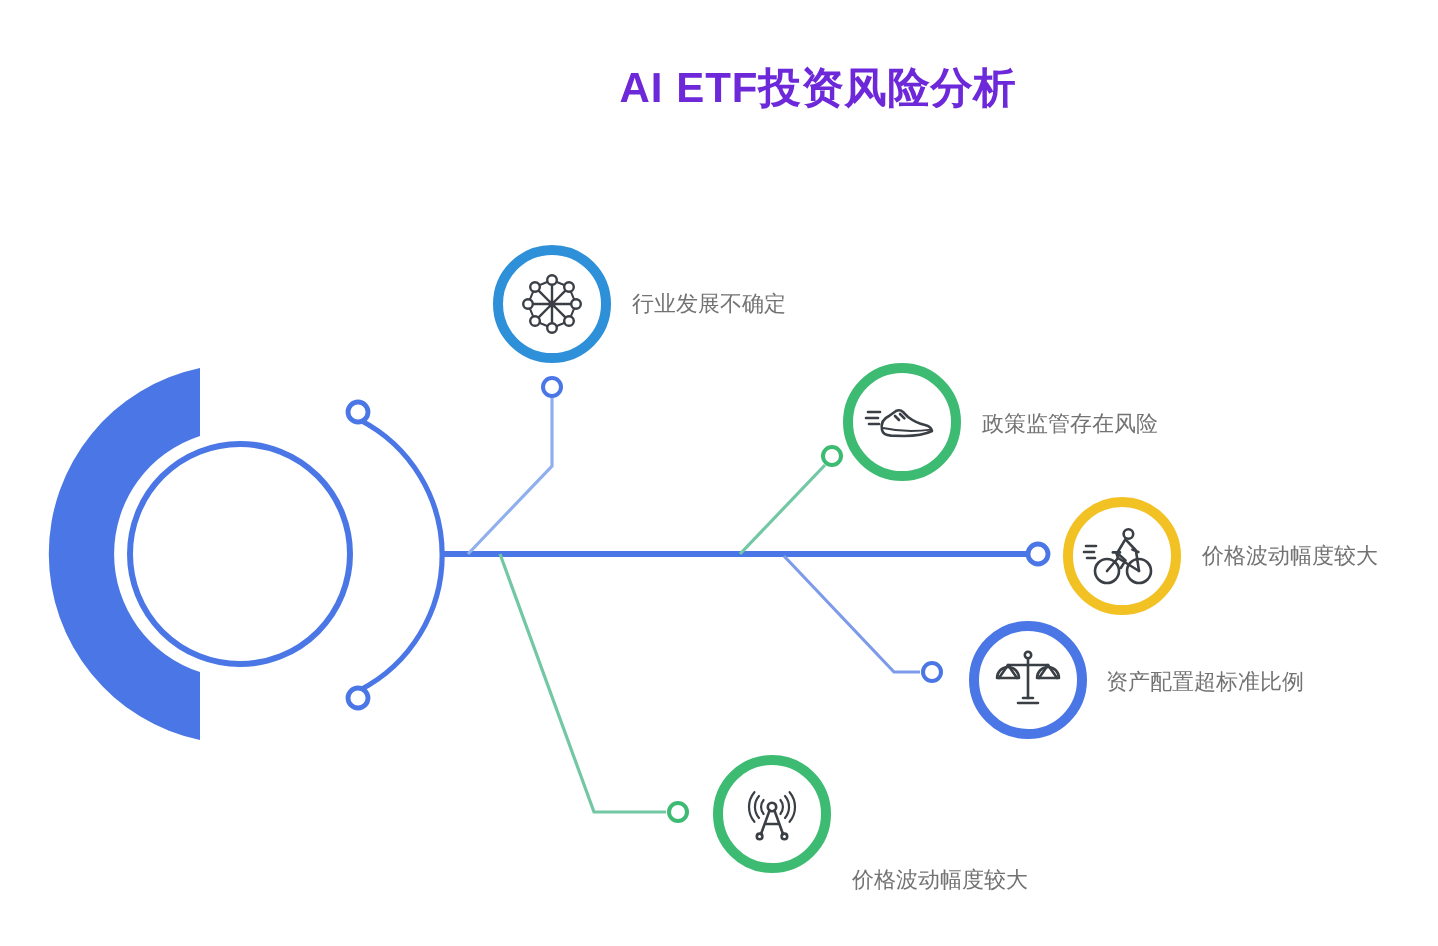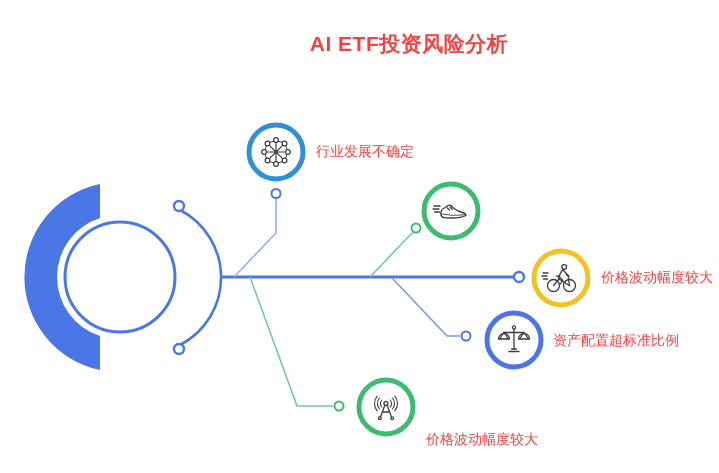--- a/index.html
+++ b/index.html
@@ -9,37 +9,37 @@
     background:#ffffff;
     overflow:hidden;
     font-family:"Liberation Sans", sans-serif;
   }
   .stage svg{position:absolute;left:0;top:0;}
   .title{
     position:absolute;
     left:409px;top:30px;
     transform:translateX(-50%);
     font-size:21px;font-weight:700;
-    color:#ef4444;
+    color:#6d28d9;
     white-space:nowrap;
     letter-spacing:0.5px;
   }
   .center-label{
     position:absolute;
     left:124px;top:272px;
     transform:translate(-50%,-50%);
     font-size:15px;font-weight:700;
     color:#2F343B;
     white-space:nowrap;
   }
   .node-label{
     position:absolute;
     transform:translateY(-50%);
-    font-size:14px;
-    color:#ef4444;
+    font-size:11px;
+    color:#737373;
     white-space:nowrap;
   }
   .lbl-industry{left:316px;top:152px;}
   .lbl-policy{left:491px;top:212px;}
   .lbl-tolerance{left:601px;top:278px;}
   .lbl-allocation{left:553px;top:341px;}
   .lbl-price{left:426px;top:408px;margin-top:32px;}
 </style>
 </head>
 <body>
@@ -146,16 +146,17 @@
       <path d="M 4.2 -7 A 5.5 5.5 0 0 1 4.2 0" stroke-width="1.1"></path>
       <path d="M 6.5 -9 A 8.5 8.5 0 0 1 6.5 2" stroke-width="1.1"></path>
       <path d="M 8.8 -10.9 A 11.5 11.5 0 0 1 8.8 3.9" stroke-width="1.1"></path>
       <path d="M -1.2 -1.8 L -5.5 10 M 1.2 -1.8 L 5.5 10 M -3 5 L 3 5"></path>
       <circle cx="-6.2" cy="11.2" r="1.4"></circle>
       <circle cx="6.2" cy="11.2" r="1.4"></circle>
     </g>
   </svg>
 
   <div class="node-label lbl-industry">行业发展不确定</div>
+  <div class="node-label lbl-policy">政策监管存在风险</div>
   <div class="node-label lbl-tolerance">价格波动幅度较大</div>
   <div class="node-label lbl-allocation">资产配置超标准比例</div>
   <div class="node-label lbl-price">价格波动幅度较大</div>
 </div>
 
 </body></html>

